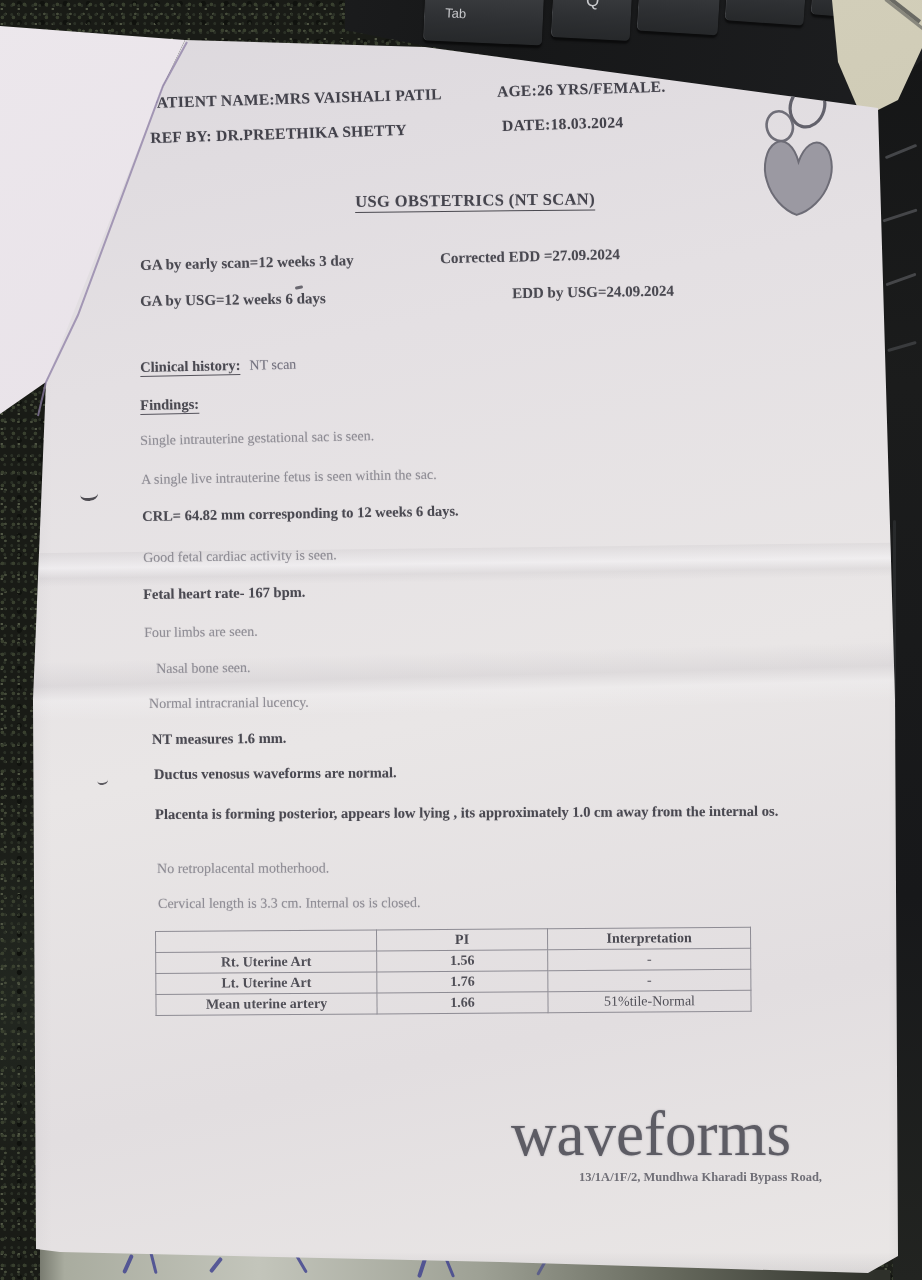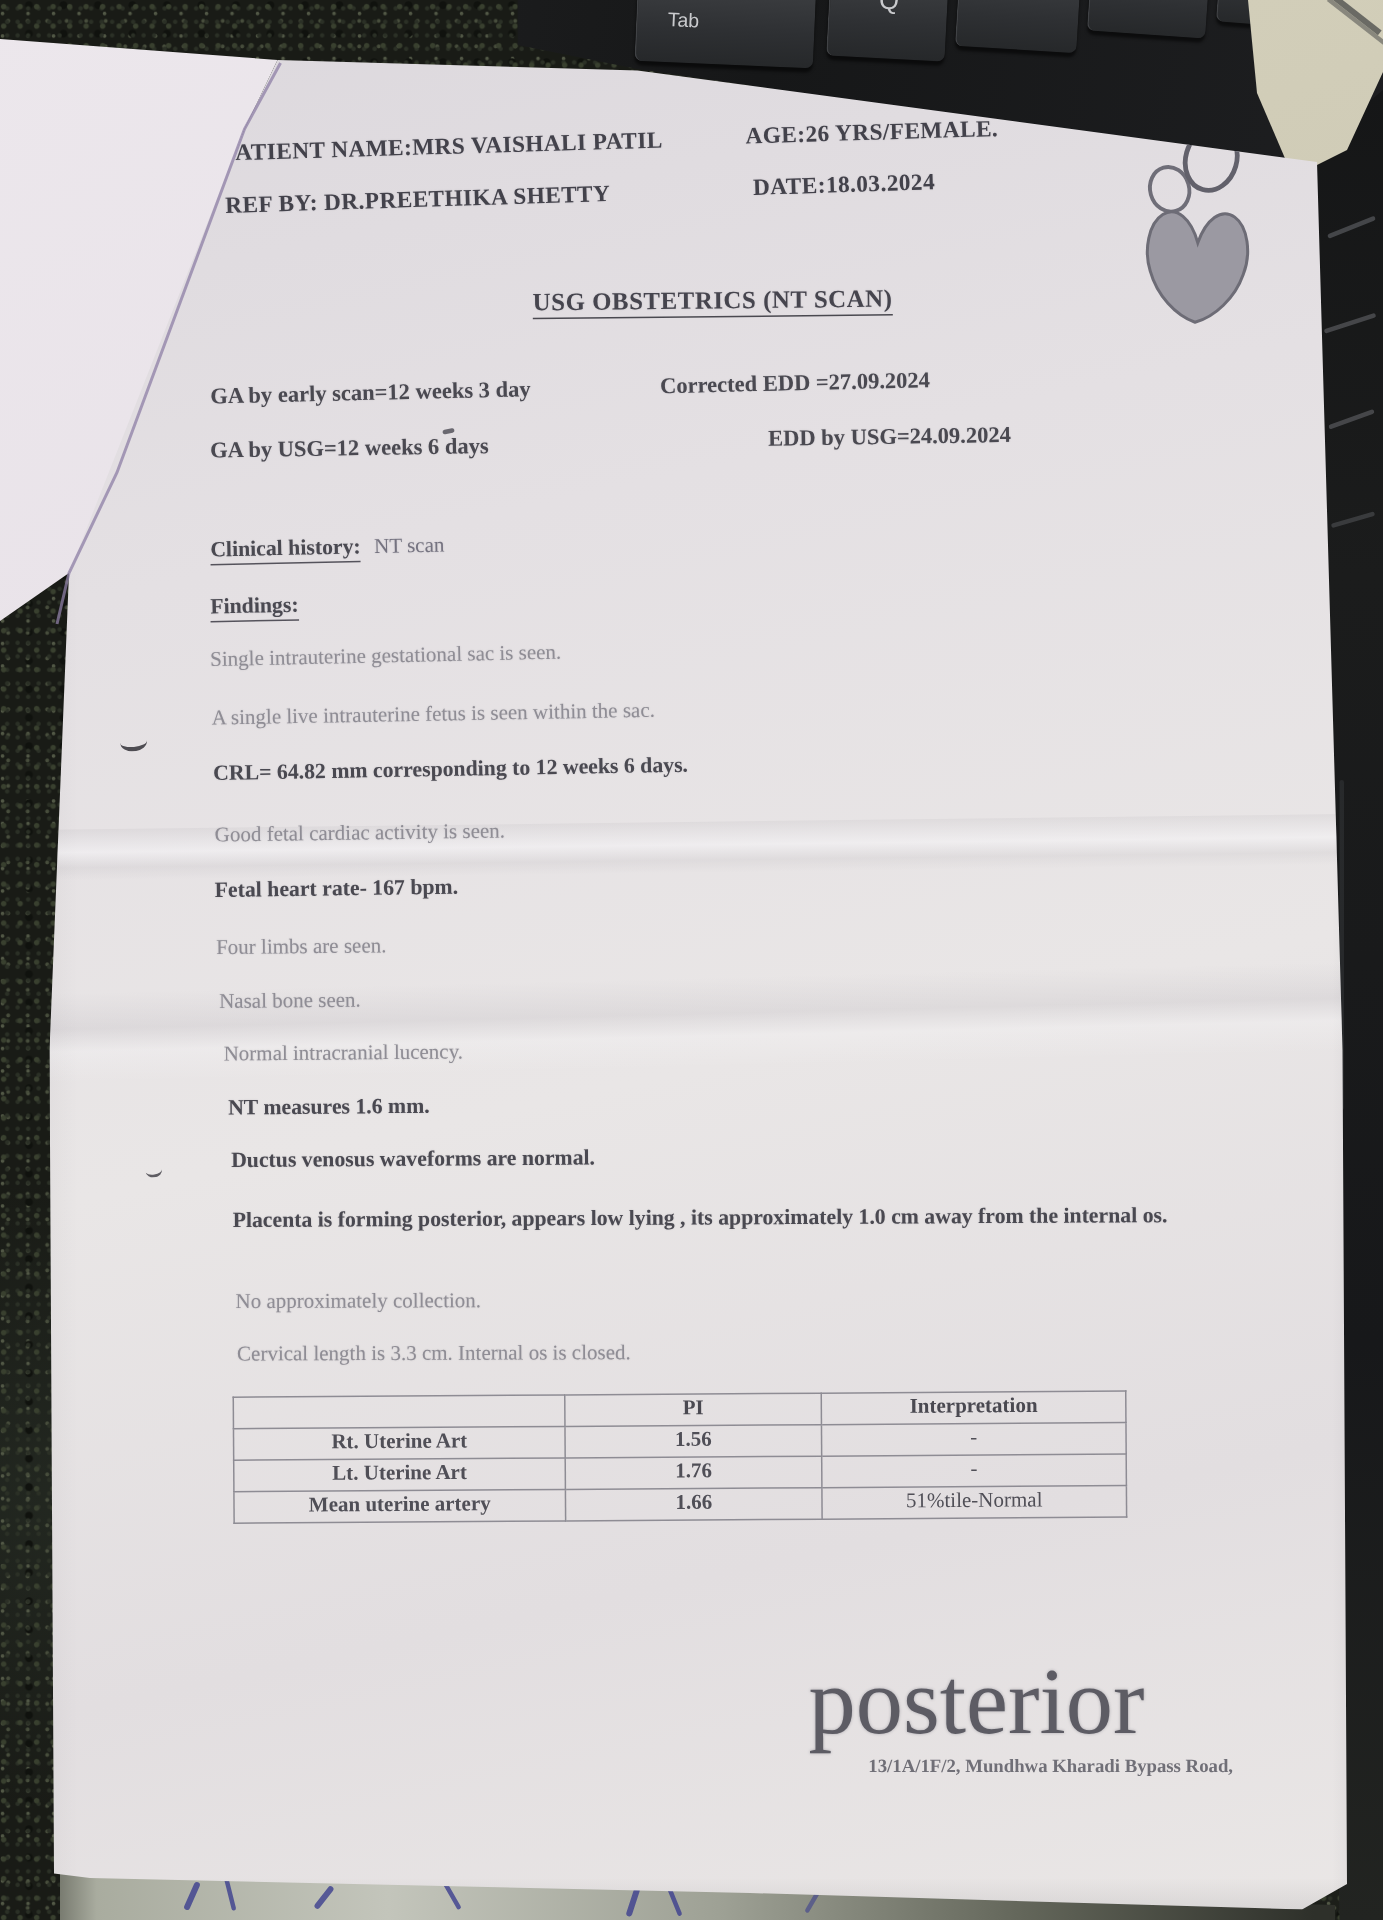--- a/index.html
+++ b/index.html
@@ -183,26 +183,26 @@
     <div class="line" style="left:140px;top:396px;transform:rotate(-1.2deg);">
       <span class="lbl-u">Findings:</span>
     </div>
 
     <div class="line t-faded" style="left:140px;top:433px;transform:rotate(-1.2deg);">Single intrauterine gestational sac is seen.</div>
     <div class="line t-faded" style="left:141px;top:472px;transform:rotate(-1deg);">A single live intrauterine fetus is seen within the sac.</div>
     <div class="line t-bold" style="left:142px;top:508px;transform:rotate(-1deg);">CRL= 64.82 mm corresponding to 12 weeks 6 days.</div>
     <div class="line t-faded" style="left:143px;top:550px;transform:rotate(-.8deg);">Good fetal cardiac activity is seen.</div>
     <div class="line t-bold" style="left:143px;top:586px;transform:rotate(-.8deg);">Fetal heart rate- 167 bpm.</div>
     <div class="line t-faded" style="left:144px;top:625px;transform:rotate(-.6deg);">Four limbs are seen.</div>
-    <div class="line t-faded" style="left:146px;top:661px;transform:rotate(-.6deg);font-family:Liberation Serif, serif;">Nasal bone seen.</div>
+    <div class="line t-faded" style="left:156px;top:661px;transform:rotate(-.6deg);font-family:Liberation Serif, serif;">Nasal bone seen.</div>
     <div class="line t-faded" style="left:149px;top:696px;transform:rotate(-.5deg);">Normal intracranial lucency.</div>
     <div class="line t-bold" style="left:152px;top:731px;transform:rotate(-.5deg);">NT measures 1.6 mm.</div>
     <div class="line t-bold" style="left:154px;top:766px;transform:rotate(-.4deg);">Ductus venosus waveforms are normal.</div>
     <div class="line t-bold" style="left:155px;top:801px;width:660px;white-space:normal;line-height:26px;transform:rotate(-.3deg);">Placenta is forming posterior, appears low lying , its approximately 1.0 cm away from the internal os.</div>
-    <div class="line t-faded" style="left:157px;top:861px;transform:rotate(-.2deg);">No approximately collection.</div>
+    <div class="line t-faded" style="left:157px;top:861px;transform:rotate(-.2deg);">No retroplacental motherhood.</div>
     <div class="line t-faded" style="left:158px;top:896px;transform:rotate(-.2deg);">Cervical length is 3.3 cm. Internal os is closed.</div>
 
     <table class="uat">
       <tbody>
           <tr>
         <th class="c1"></th>
         <th class="c2">PI</th>
         <th class="c3">Interpretation</th>
       </tr>
       <tr>
@@ -216,21 +216,21 @@
         <td class="c3">-</td>
       </tr>
       <tr>
         <td class="c1">Mean uterine artery</td>
         <td class="c2">1.66</td>
         <td class="c3">51%tile-Normal</td>
       </tr>
     </tbody>
       </table>
 
-    <div class="brand">posterior</div>
+    <div class="brand">waveforms</div>
     <div class="addr">
       <div>13/1A/1F/2, Mundhwa Kharadi Bypass Road,</div>
     </div>
   </div>
 
   <svg class="edgeline" width="922" height="1280" viewBox="0 0 922 1280">
     <polyline points="187,42 163,86 78,315 46,382 38,416" fill="none" stroke="#8d7fa5" stroke-width="2" stroke-opacity=".75"></polyline>
   </svg>
 
 </div>

